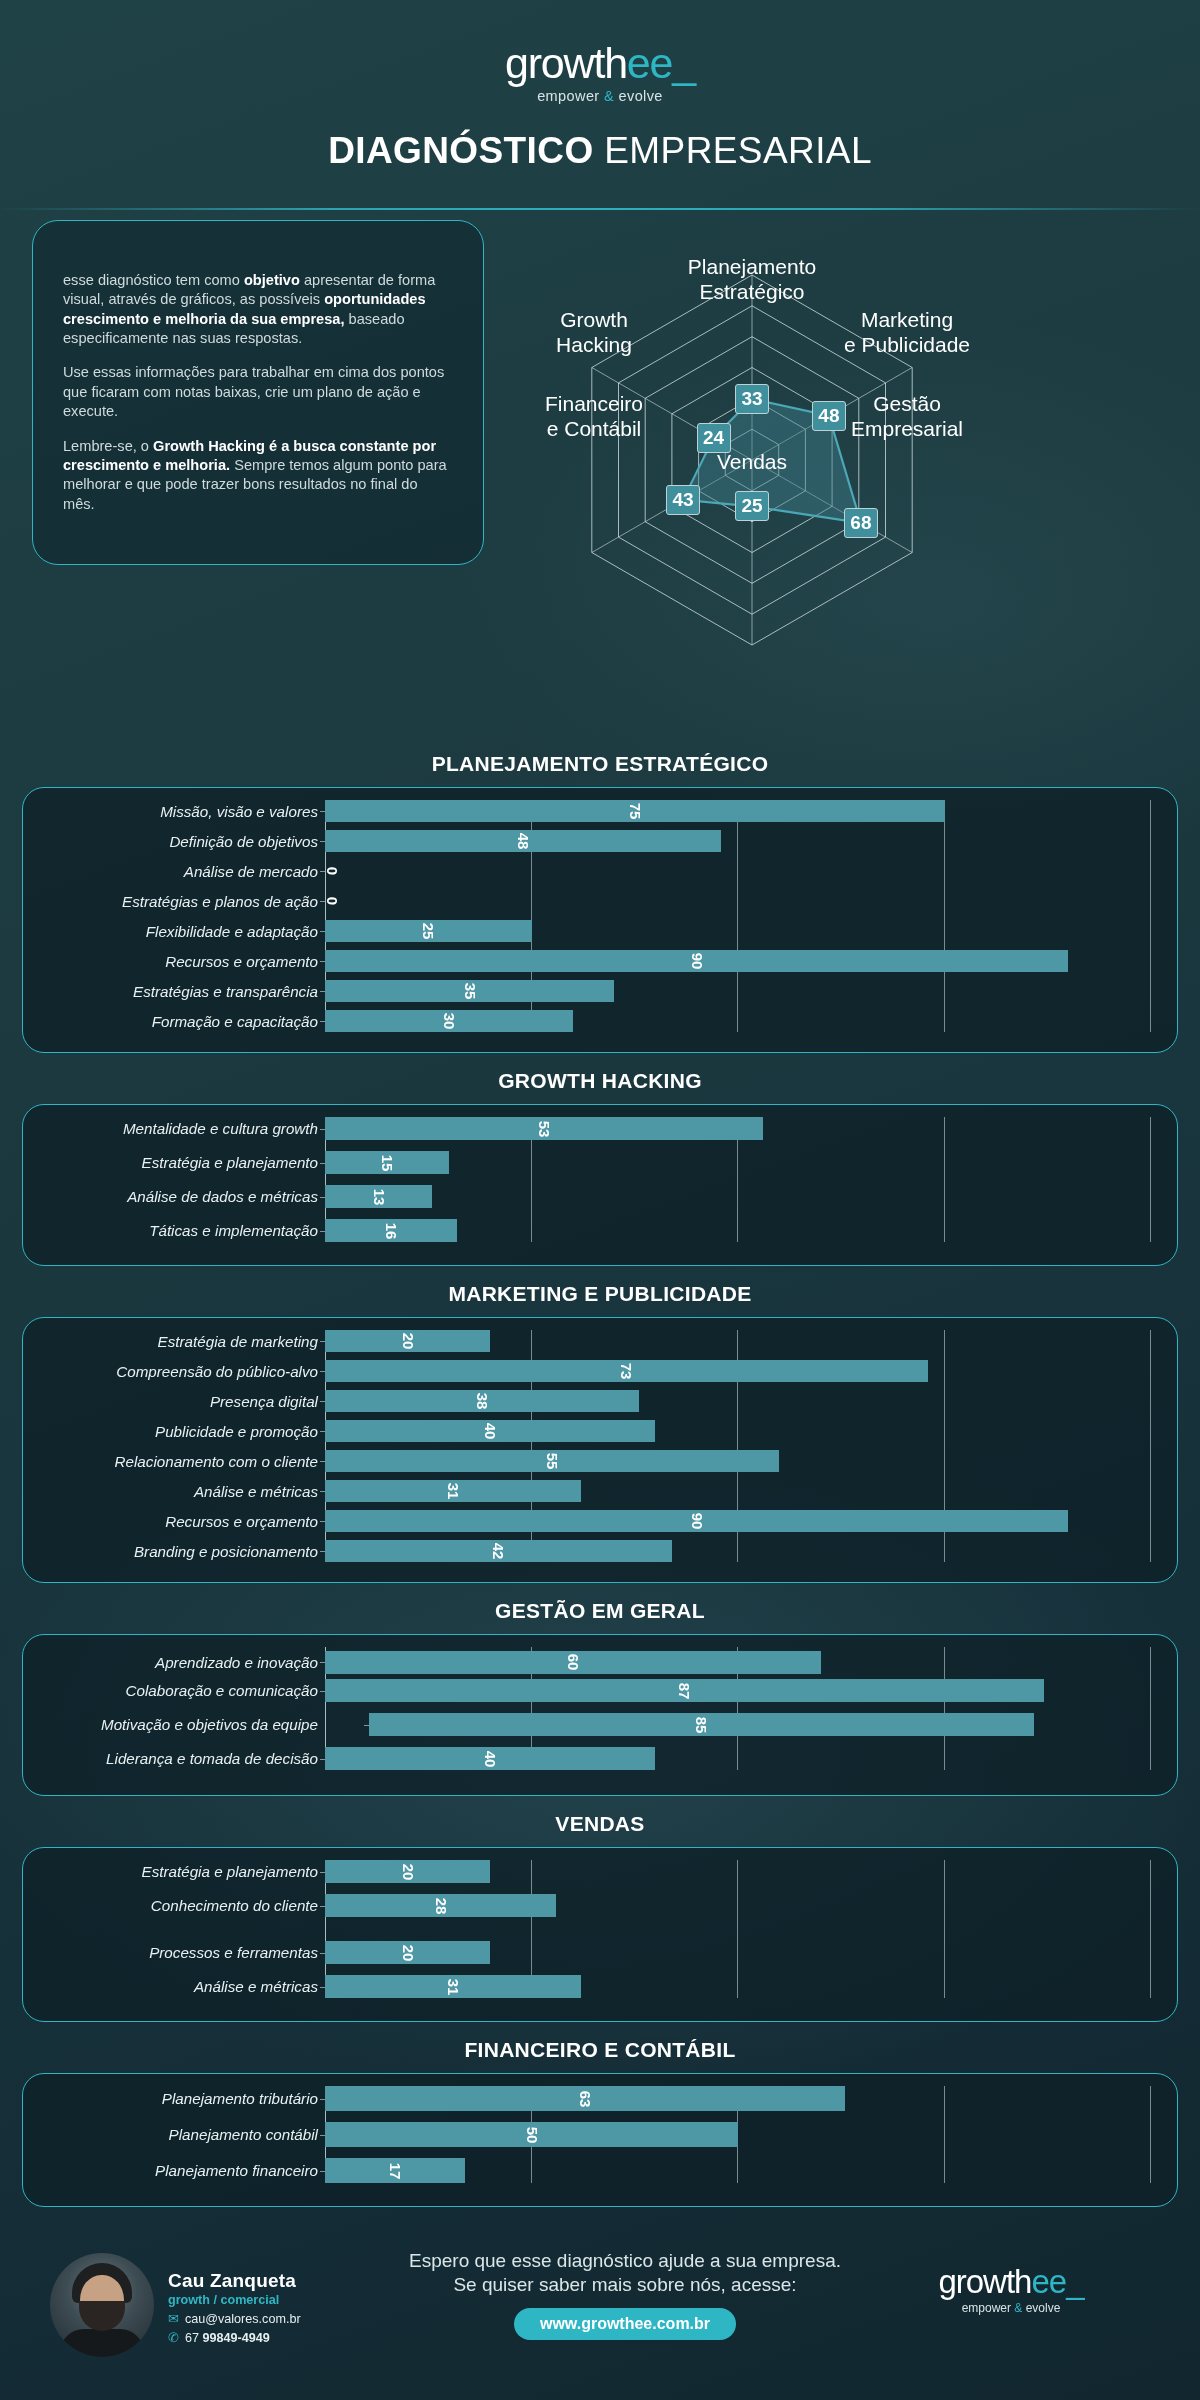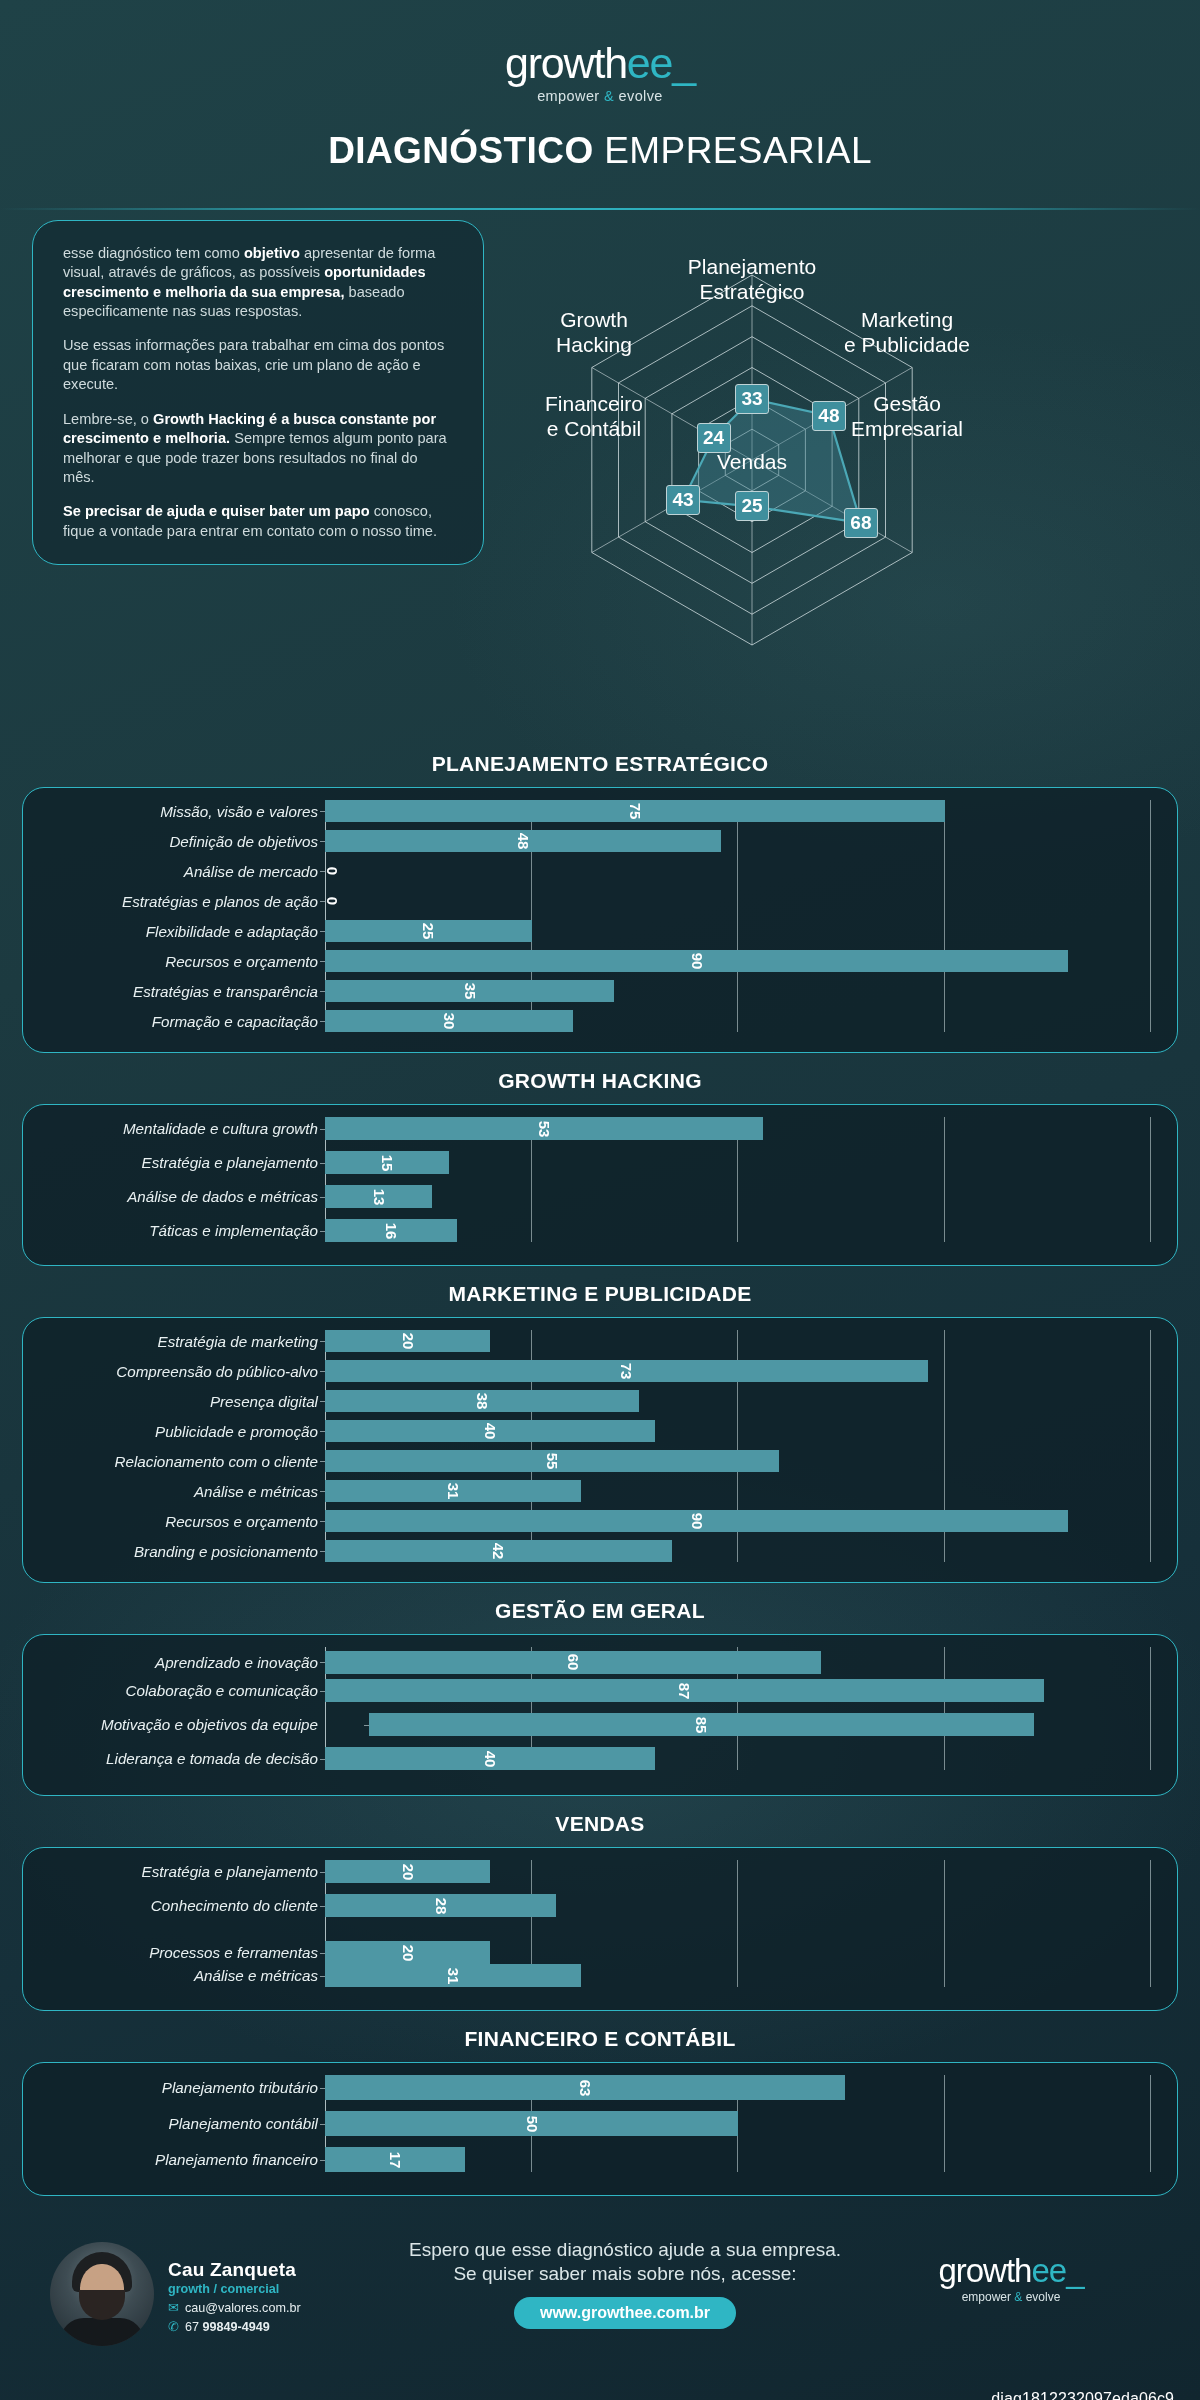--- a/index.html
+++ b/index.html
@@ -112,21 +112,20 @@
     </div>
     <div class="title"><b>DIAGNÓSTICO</b><span> EMPRESARIAL</span></div>
     <div class="hr-glow"></div>
   </div>
 
   <div class="top">
     <div class="intro-card">
       <p class="intro-p"><span>esse diagnóstico tem como </span><b>objetivo</b><span> apresentar de forma visual, através de gráficos, as possíveis </span><b>oportunidades crescimento e melhoria da sua empresa,</b><span> baseado especificamente nas suas respostas.</span></p>
       <p class="intro-p">Use essas informações para trabalhar em cima dos pontos que ficaram com notas baixas, crie um plano de ação e execute.</p>
       <p class="intro-p"><span>Lembre-se, o </span><b>Growth Hacking é a busca constante por crescimento e melhoria.</b><span> Sempre temos algum ponto para melhorar e que pode trazer bons resultados no final do mês.</span></p>
-      <p class="intro-p"><b>Se precisar de ajuda e quiser bater um papo</b><span> conosco, fique a vontade para entrar em contato com o nosso time.</span></p>
     </div>
     <div class="radar-wrap" id="radar-wrap"><svg width="690" height="530" viewBox="0 0 690 530">
           <polygon points="252.0,229.2 278.7,244.6 278.7,275.4 252.0,290.8 225.3,275.4 225.3,244.6" fill="none" stroke="rgba(225,235,238,.72)" stroke-width="1"></polygon>
           <polygon points="252.0,198.3 305.4,229.2 305.4,290.8 252.0,321.7 198.6,290.8 198.6,229.2" fill="none" stroke="rgba(225,235,238,.72)" stroke-width="1"></polygon>
           <polygon points="252.0,167.5 332.1,213.8 332.1,306.3 252.0,352.5 171.9,306.3 171.9,213.8" fill="none" stroke="rgba(225,235,238,.72)" stroke-width="1"></polygon>
           <polygon points="252.0,136.7 358.8,198.3 358.8,321.7 252.0,383.3 145.2,321.7 145.2,198.3" fill="none" stroke="rgba(225,235,238,.72)" stroke-width="1"></polygon>
           <polygon points="252.0,105.8 385.5,182.9 385.5,337.1 252.0,414.2 118.5,337.1 118.5,182.9" fill="none" stroke="rgba(225,235,238,.72)" stroke-width="1"></polygon>
           <polygon points="252.0,75.0 412.2,167.5 412.2,352.5 252.0,445.0 91.8,352.5 91.8,167.5" fill="none" stroke="rgba(225,235,238,.72)" stroke-width="1"></polygon>
           <line x1="252" y1="260" x2="252.0" y2="75.0" stroke="rgba(225,235,238,.55)" stroke-width="1"></line>
           <line x1="252" y1="260" x2="412.2" y2="167.5" stroke="rgba(225,235,238,.55)" stroke-width="1"></line>
@@ -438,21 +437,21 @@
             </div>
             <div class="row" style="height: 23px; margin-bottom: 24px;">
               <div class="row-label">Conhecimento do cliente</div>
               <div class="row-track" style="height: 23px;">
                 <div class="tick"></div>
                 <div class="bar" style="width: 28%; background: rgb(78, 151, 164);">
                   <div class="bar-val">28</div>
                 </div>
               </div>
             </div>
-            <div class="row" style="height: 23px; ">
+            <div class="row" style="height: 23px; margin-bottom: 11px;">
               <div class="row-label">Processos e ferramentas</div>
               <div class="row-track" style="height: 23px;">
                 <div class="tick"></div>
                 <div class="bar" style="width: 20%; background: rgb(78, 151, 164);">
                   <div class="bar-val">20</div>
                 </div>
               </div>
             </div>
             <div class="row" style="height: 23px; margin-bottom: 11px;">
               <div class="row-label">Análise e métricas</div>

